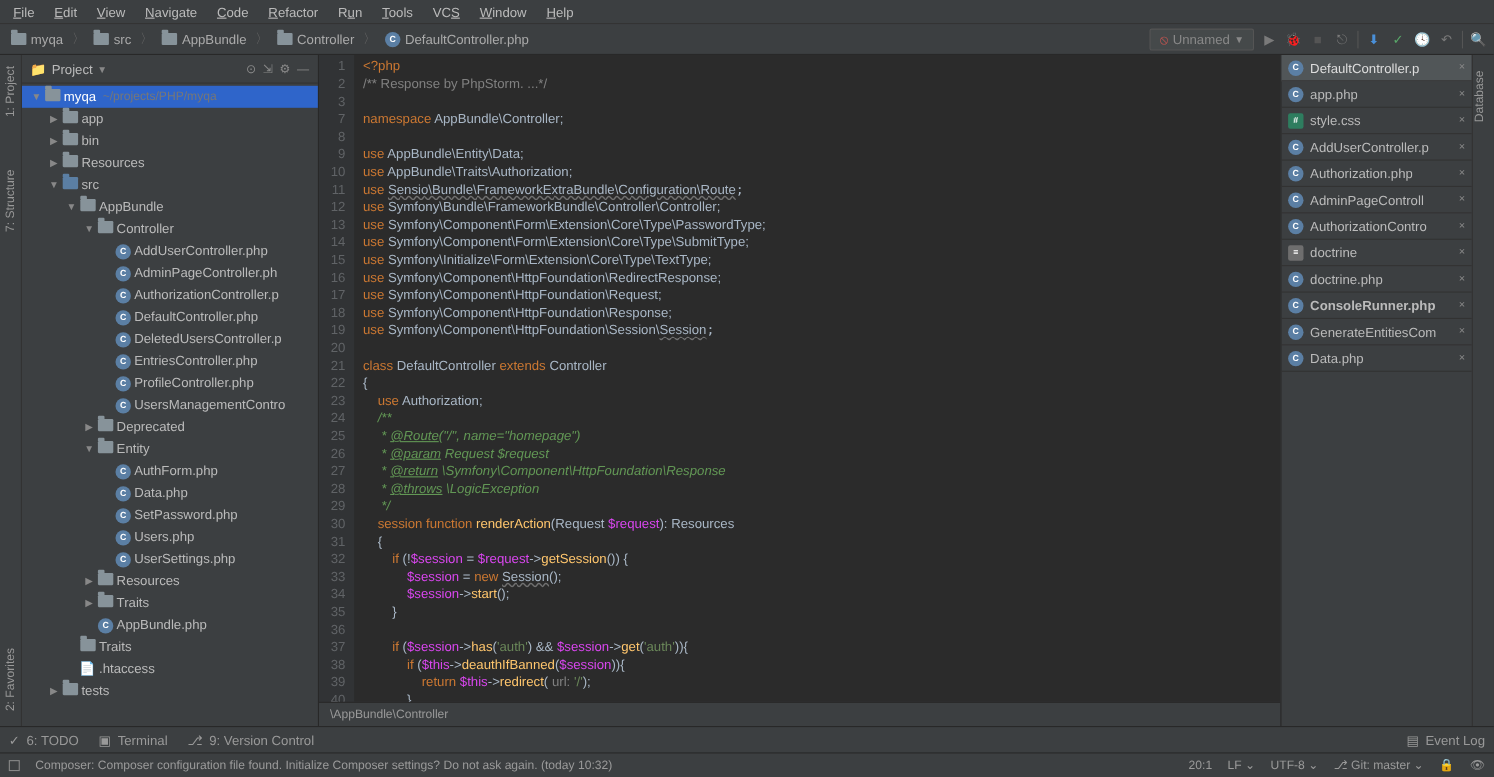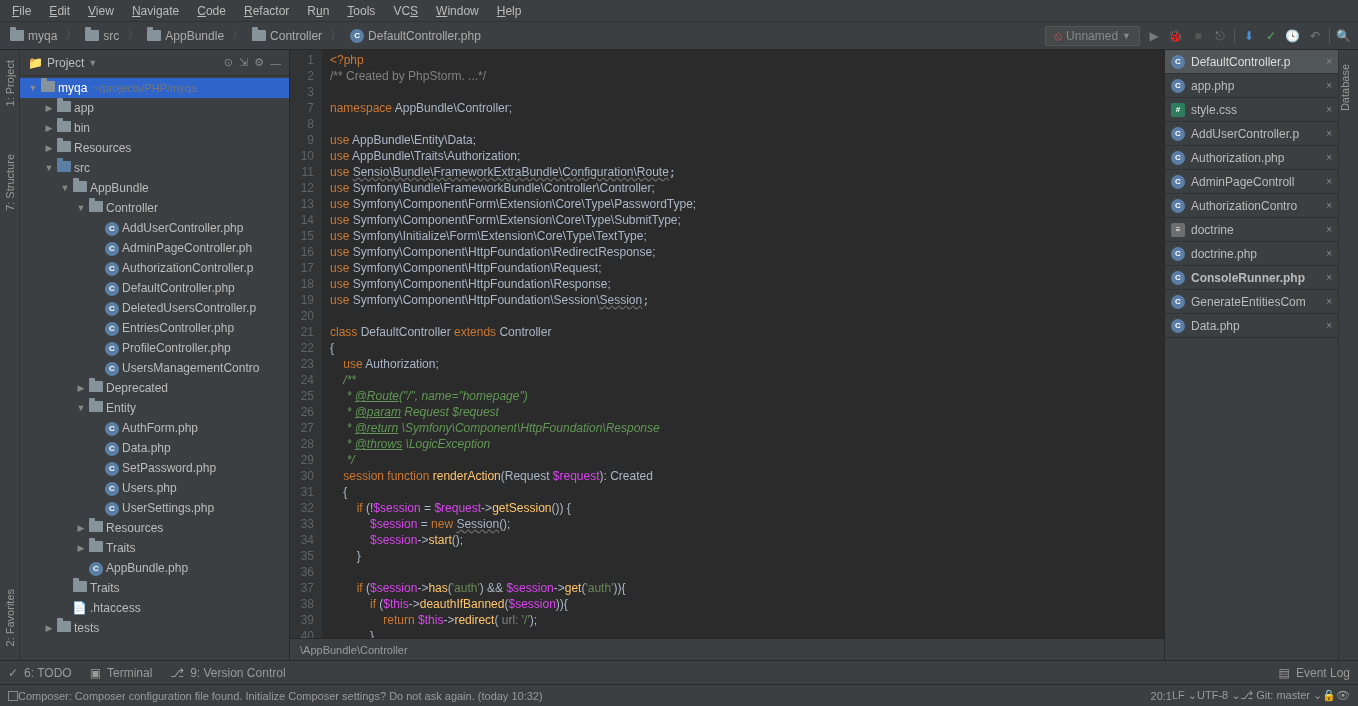--- a/index.html
+++ b/index.html
@@ -55,21 +55,21 @@
 .rtab .close{margin-left:auto;color:#888;font-size:10px;}
 .ficn{width:14px;height:14px;border-radius:2px;display:inline-flex;align-items:center;justify-content:center;font-size:8px;font-weight:bold;color:#fff;}
 .ficn.php{background:#5b7fa4;border-radius:50%;}
 .ficn.css{background:#2e7d5f;}
 .ficn.txt{background:#6e6e6e;}
 .right-gutter{width:20px;background:#3c3f41;border-left:1px solid #323232;}
 .right-gutter .vtab{margin-top:10px;}
 .bottom-bar{height:24px;background:#3c3f41;border-top:1px solid #282828;display:flex;align-items:center;padding:0 8px;gap:18px;color:#999;}
 .bottom-bar .btn{display:flex;align-items:center;gap:6px;cursor:pointer;}
 .bottom-bar .spacer{flex:1;}
-.status-bar{height:22px;background:#3c3f41;border-top:1px solid #282828;display:flex;align-items:center;padding:0 8px;color:#9a9a9a;font-size:11px;}
+.status-bar{height:22px;background:#3c3f41;border-top:1px solid #282828;display:flex;align-items:center;padding:0 8px;gap:14px;color:#9a9a9a;font-size:11px;}
 .status-bar .msg{flex:1;display:flex;align-items:center;gap:6px;}
 .lock-icon{font-size:11px;}
 .square-icon{width:10px;height:10px;border:1px solid #888;display:inline-block;}
 </style>
 </head>
 <body>
 
 <div class="menubar">
   <span><u>F</u>ile</span>
   <span><u>E</u>dit</span>
@@ -329,21 +329,21 @@
             <div>33</div>
             <div>34</div>
             <div>35</div>
             <div>36</div>
             <div>37</div>
             <div>38</div>
             <div>39</div>
             <div>40</div>
           </div>
         <div class="code"><span class="c-kw">&lt;?php</span>
-<span class="c-cmt">/** Created by PhpStorm. ...*/</span>
+<span class="c-cmt">/** Response by PhpStorm. ...*/</span>
 
 <span class="c-kw">namespace </span><span>AppBundle\Controller;</span>
 
 <span class="c-kw">use </span><span>AppBundle\Entity\Data;</span>
 <span class="c-kw">use </span><span>AppBundle\Traits\Authorization;</span>
 <span class="c-kw">use </span><span class="c-warn">Sensio\Bundle\FrameworkExtraBundle\Configuration\Route</span>;
 <span class="c-kw">use </span><span>Symfony\Bundle\FrameworkBundle\Controller\Controller;</span>
 <span class="c-kw">use </span><span>Symfony\Component\Form\Extension\Core\Type\PasswordType;</span>
 <span class="c-kw">use </span><span>Symfony\Component\Form\Extension\Core\Type\SubmitType;</span>
 <span class="c-kw">use </span><span>Symfony\Initialize\Form\Extension\Core\Type\TextType;</span>
@@ -354,21 +354,21 @@
 
 <span class="c-kw">class </span><span>DefaultController </span><span class="c-kw">extends </span><span>Controller</span>
 <span>{</span>
 <span class="c-kw">    use </span><span>Authorization;</span>
 <span class="c-doc">    /**</span>
 <span class="c-doc">     * </span><span class="c-tag">@Route</span><span class="c-doc">("/", name="homepage")</span>
 <span class="c-doc">     * </span><span class="c-tag">@param</span><span class="c-doc"> Request $request</span>
 <span class="c-doc">     * </span><span class="c-tag">@return</span><span class="c-doc"> \Symfony\Component\HttpFoundation\Response</span>
 <span class="c-doc">     * </span><span class="c-tag">@throws</span><span class="c-doc"> \LogicException</span>
 <span class="c-doc">     */</span>
-<span class="c-kw">    session function </span><span class="c-fn">renderAction</span><span>(Request </span><span class="c-var">$request</span><span>): Created</span>
+<span class="c-kw">    session function </span><span class="c-fn">renderAction</span><span>(Request </span><span class="c-var">$request</span><span>): Resources</span>
 <span>    {</span>
 <span class="c-kw">        if </span><span>(!</span><span class="c-var">$session </span><span>= </span><span class="c-var">$request</span><span>-&gt;</span><span class="c-fn">getSession</span><span>()) {</span>
 <span>            </span><span class="c-var">$session </span><span>= </span><span class="c-kw">new </span><span class="c-warn">Session</span><span>();</span>
 <span>            </span><span class="c-var">$session</span><span>-&gt;</span><span class="c-fn">start</span><span>();</span>
 <span>        }</span>
 
 <span class="c-kw">        if </span><span>(</span><span class="c-var">$session</span><span>-&gt;</span><span class="c-fn">has</span><span>(</span><span class="c-str">'auth'</span><span>) &amp;&amp; </span><span class="c-var">$session</span><span>-&gt;</span><span class="c-fn">get</span><span>(</span><span class="c-str">'auth'</span><span>)){</span>
 <span class="c-kw">            if </span><span>(</span><span class="c-var">$this</span><span>-&gt;</span><span class="c-fn">deauthIfBanned</span><span>(</span><span class="c-var">$session</span><span>)){</span>
 <span class="c-kw">                return </span><span class="c-var">$this</span><span>-&gt;</span><span class="c-fn">redirect</span><span>( </span><span class="c-cmt">url: </span><span class="c-str">'/'</span><span>);</span>
 <span>            }</span></div>

